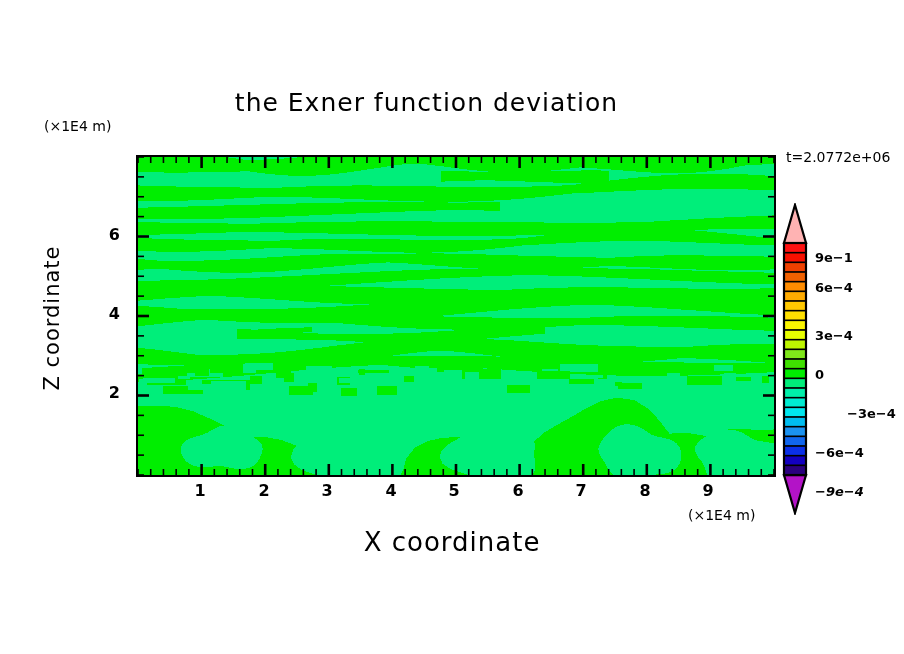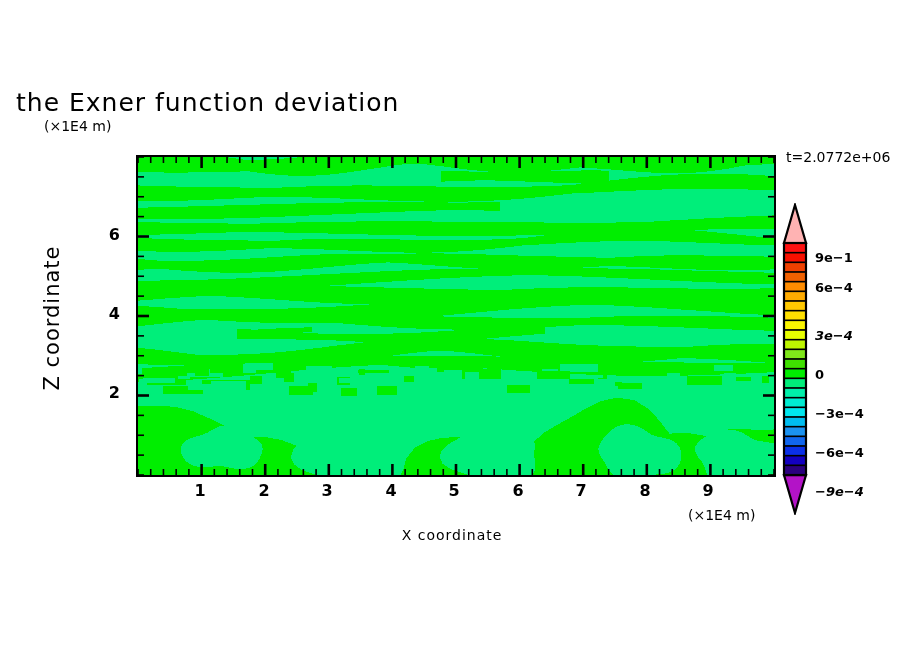--- a/index.html
+++ b/index.html
@@ -6,36 +6,36 @@
   html,body{margin:0;padding:0;background:#ffffff;}
   body{
     width:904px;height:654px;position:relative;overflow:hidden;
     font-family:"DejaVu Sans","Liberation Sans",sans-serif;
     color:#000000;
   }
   .abs{position:absolute;}
 
   
   #chart-title{
-    left:16px;top:88px;width:853px;
+    left:0;top:88px;width:853px;text-align:center;
     font-size:25px;letter-spacing:1px;font-weight:400;
     color:#000;
   }
 
   
   #y-unit-label{left:44px;top:118px;font-size:14px;letter-spacing:0px;}
   #x-unit-label{left:688px;top:507px;font-size:14px;}
 
   
   #timestamp{left:786px;top:149px;font-size:14px;white-space:nowrap;}
 
   
   #x-axis-title{
     left:0;top:527px;width:904px;text-align:center;
-    font-size:14px;letter-spacing:1px;
+    font-size:26px;letter-spacing:1px;
   }
   #z-axis-title{
     left:-33px;top:306px;width:170px;text-align:center;
     font-size:21px;letter-spacing:1px;
     transform:rotate(-90deg);transform-origin:50% 50%;
   }
 
   
   #plot-frame{
     left:136px;top:155px;width:636px;height:318px;
@@ -393,18 +393,18 @@
         <rect x="5" y="243" width="22" height="10.066666666666666" fill="#0b30e8" stroke="#000" stroke-width="1.6"></rect>
         <rect x="5" y="252.66666666666666" width="22" height="10.066666666666666" fill="#1300c0" stroke="#000" stroke-width="1.6"></rect>
         <rect x="5" y="262.3333333333333" width="22" height="10.066666666666666" fill="#2b007e" stroke="#000" stroke-width="1.6"></rect>
         <rect x="5" y="40" width="22" height="232" fill="none" stroke="#000" stroke-width="2.2"></rect>
       </g>
   </svg>
 </div>
 <div id="cb-labels">
     <div class="cb-label" style="top: 258px;">9e−1</div>
     <div class="cb-label" style="top: 288px;">6e−4</div>
-    <div class="cb-label" style="top: 336px; font-style: italic;">3e−4</div>
+    <div class="cb-label" style="top: 336px;">3e−4</div>
     <div class="cb-label" style="top: 375px;">0</div>
-    <div class="cb-label" style="top: 414px;">−3e−4</div>
+    <div class="cb-label" style="top: 414px; margin-left: 32px;">−3e−4</div>
     <div class="cb-label" style="top: 453px;">−6e−4</div>
     <div class="cb-label" style="top: 492px; font-style: italic;">−9e−4</div>
   </div>
 
 </body></html>

